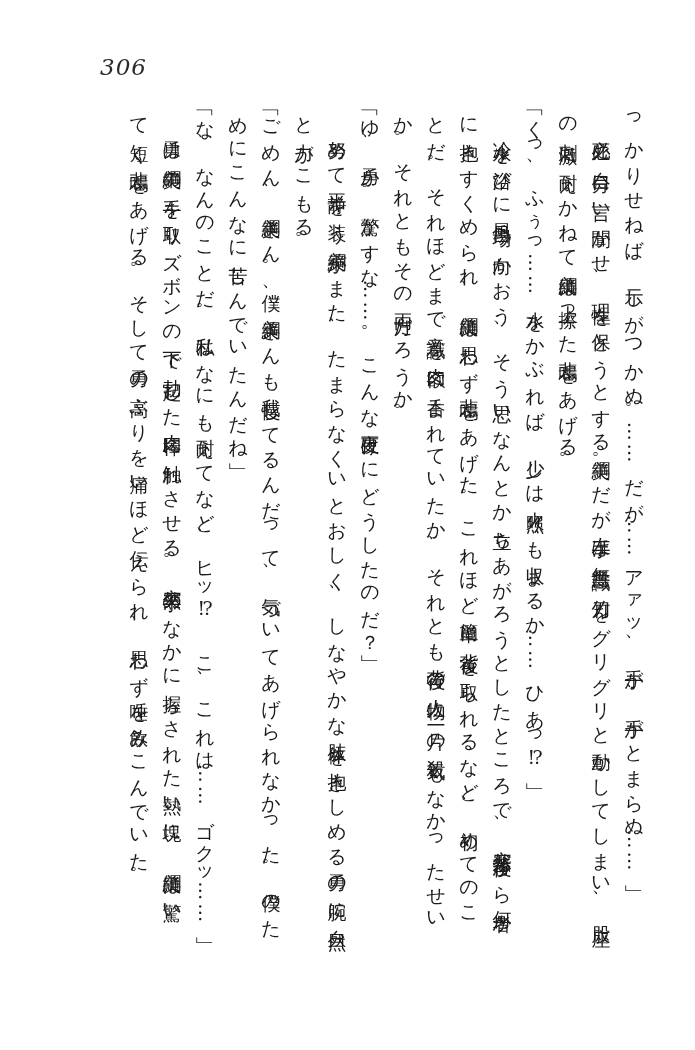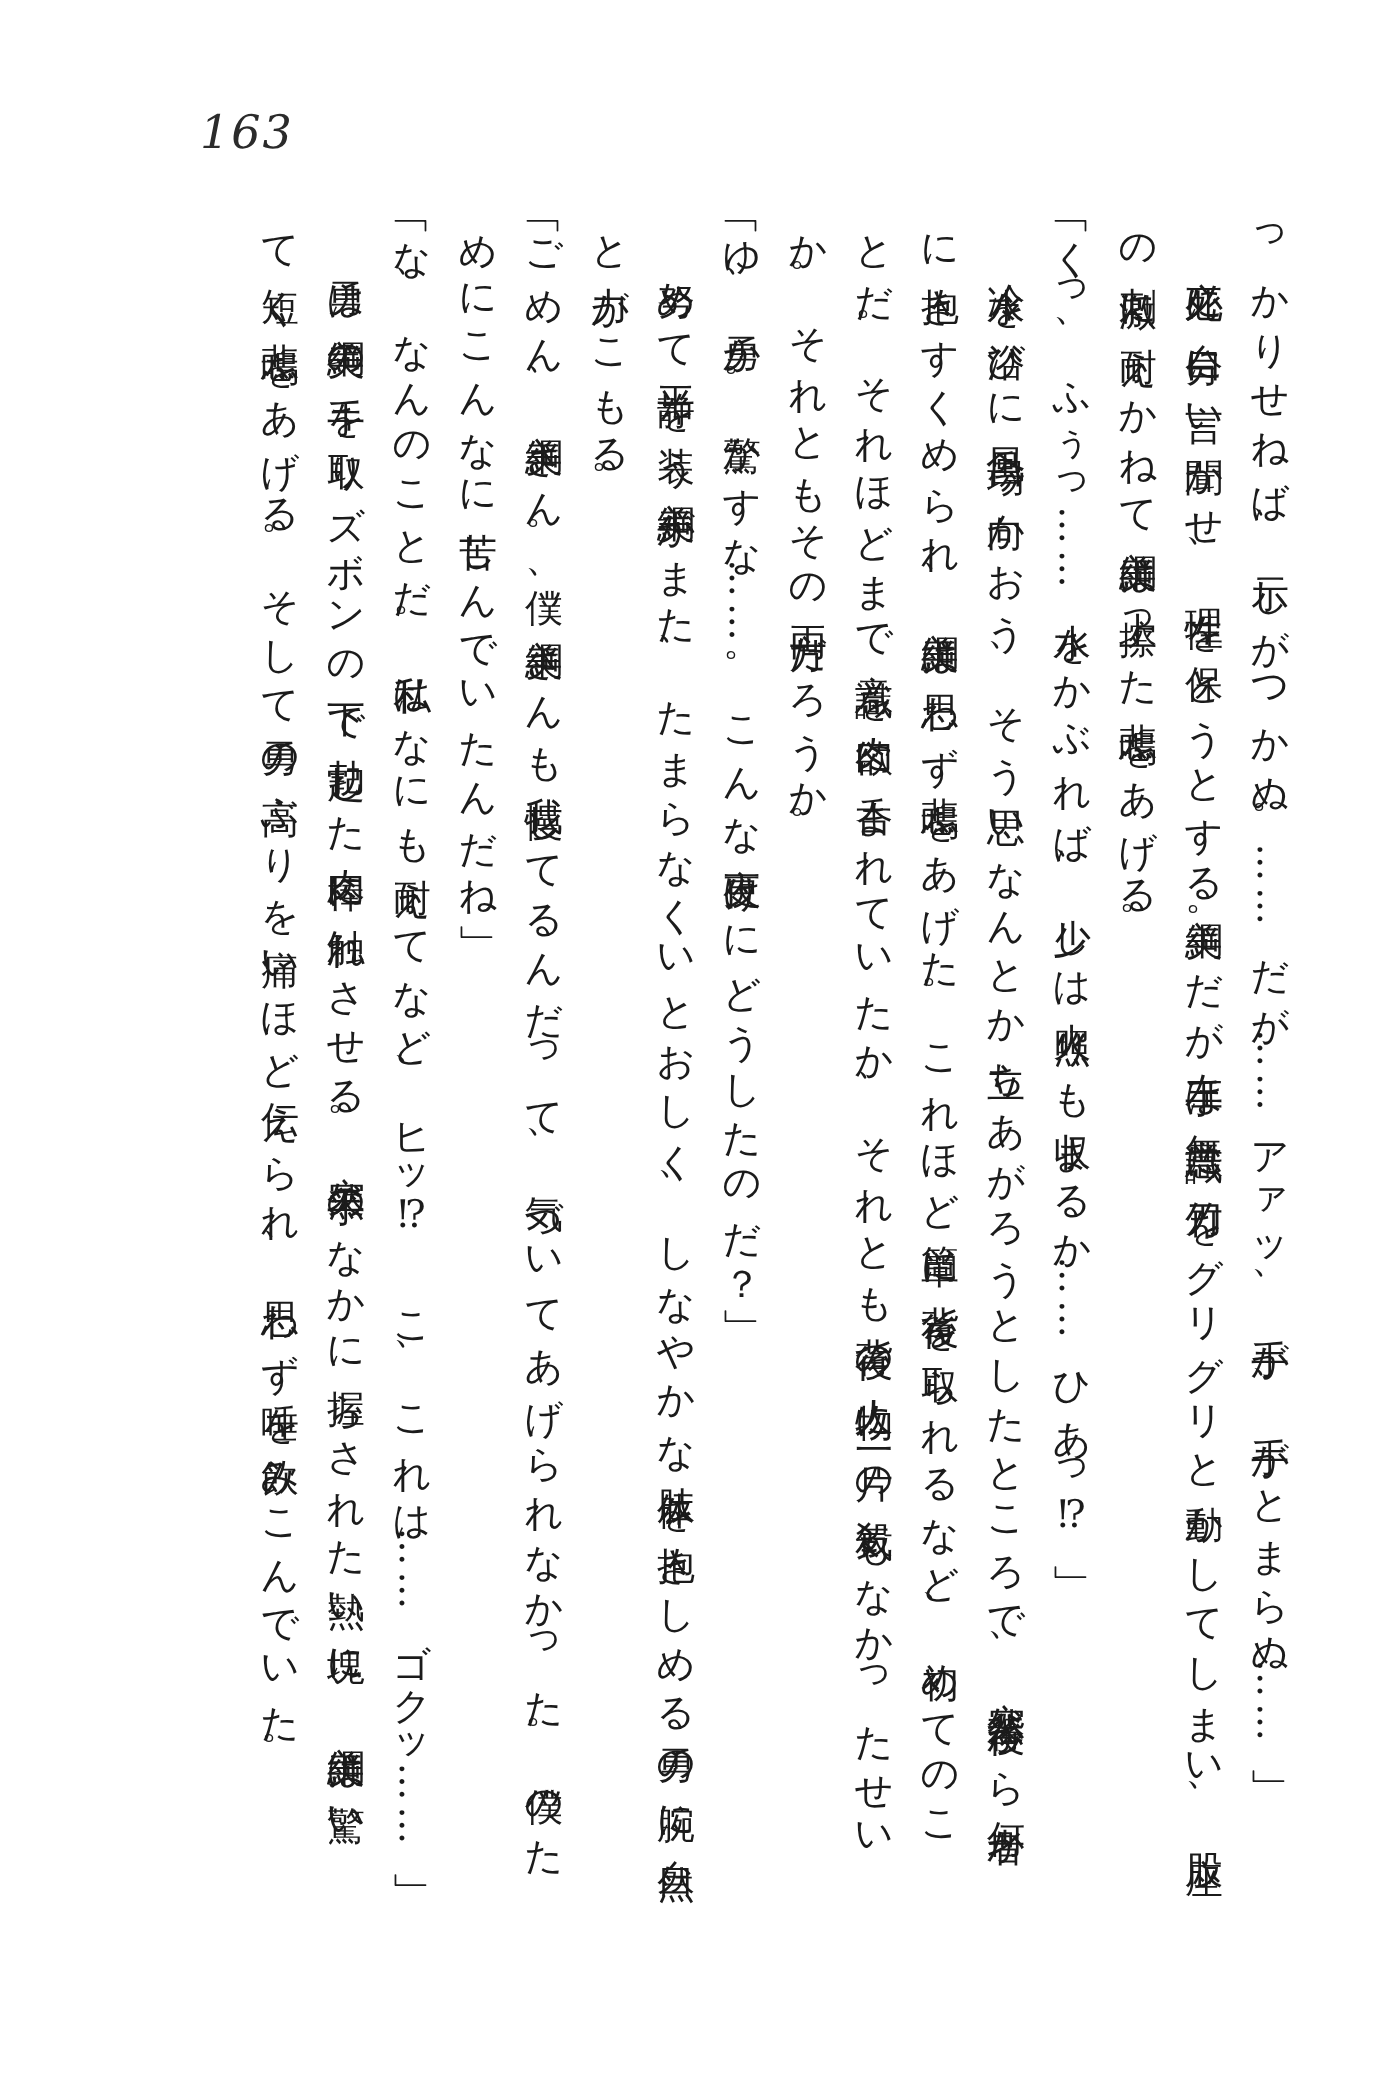--- a/index.html
+++ b/index.html
@@ -43,21 +43,21 @@
   }
   .para.indent {
     text-indent: 21.9px;
   }
 </style>
 </head>
 <body>
 
 <div class="page">
 
-  <div class="page-number">163</div>
+  <div class="page-number">306</div>
 
   <div class="text-block">
     <p class="para">っかりせねば、示しがつかぬ。……だが……アァッ、手が、手がとまらぬ……」</p>
     <p class="para indent">必死に自分に言い聞かせ、理性を保とうとする美綱。だが左手は無意識に竹刀をグリグリと動かしてしまい、股座の刺激に耐えかねて美綱は上擦った悲鳴をあげる。</p>
     <p class="para">「くっ、ふぅっ……水をかぶれば、少しは火照りも収まるか……ひあっ⁉」</p>
     <p class="para indent">冷水を浴びに風呂場へ向かおう、そう思いなんとか立ちあがろうとしたところで、突然背後から何者かに抱きすくめられ、美綱は思わず悲鳴をあげた。これほど簡単に背後を取られるなど、初めてのことだ。それほどまで意識を肉欲に呑まれていたか、それとも背後の人物に一片の殺気もなかったせいか。それともその両方だろうか。</p>
     <p class="para">「ゆ、勇か。驚かすな……。こんな夜更けにどうしたのだ？」</p>
     <p class="para indent">努めて平静を装う美綱がまた、たまらなくいとおしく、しなやかな肢体を抱きしめる勇の腕に自然と力がこもる。</p>
     <p class="para">「ごめん、美綱さん。僕、美綱さんも我慢してるんだって、気づいてあげられなかった。僕のためにこんなに苦しんでいたんだね」</p>
     <p class="para">「な、なんのことだ。私はなにも耐えてなど、ヒッ⁉　こ、これは……ゴクッ……」</p>

